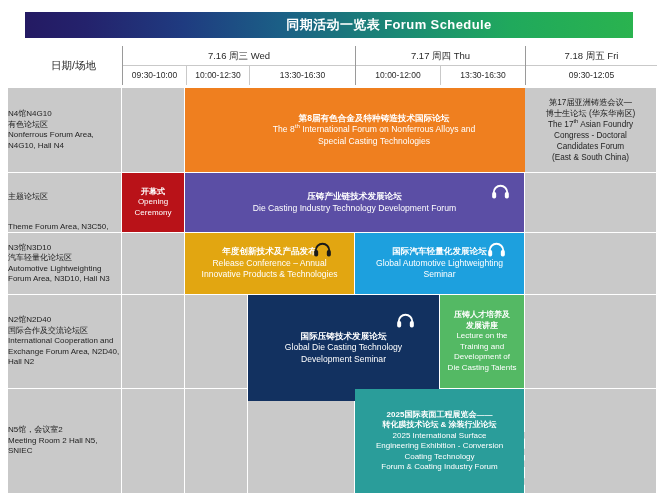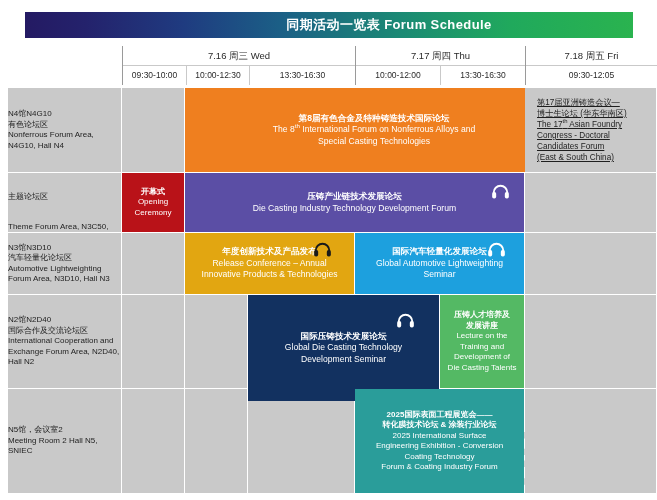--- a/index.html
+++ b/index.html
@@ -143,25 +143,24 @@
     line-height: 11.5px;
   }
   .event.small .zh, .event.small .en { font-size: 8px; line-height: 10.5px; }
 
   .plain {
     z-index: 4;
     background: #c9c9c9;
     color: #1e1e1e;
     display: flex;
     flex-direction: column;
-    align-items: flex-start;
+    align-items: center;
     justify-content: center;
     text-align: center;
     padding: 3px 12px;
-    text-decoration: underline;
   }
   .plain .zh { font-size: 8.2px; line-height: 11px; }
   .plain .en { font-size: 8.2px; line-height: 11px; }
 
   .hp {
     position: absolute;
     width: 19px; height: 17px;
     z-index: 6;
   }
   .hp svg { width: 19px; height: 17px; display: block; }
@@ -173,20 +172,21 @@
 
 <div id="page">
 
   <div class="watermark">上吉祥</div>
 
   <div class="title-bar" style="background: linear-gradient(90deg, rgb(36, 26, 99) 0%, rgb(36, 34, 108) 10%, rgb(31, 59, 128) 26%, rgb(27, 95, 134) 42%, rgb(27, 138, 116) 62%, rgb(32, 169, 92) 80%, rgb(42, 179, 79) 100%);">
     <div class="title-text">同期活动一览表  Forum Schedule</div>
   </div>
 
   <div class="hdr">
+    <div class="hdr-label">日期/场地</div>
 
     <div class="hdr-vline" style="left:97px;"></div>
     <div class="hdr-vline" style="left:330px;"></div>
     <div class="hdr-vline" style="left:500px;"></div>
 
     <div class="hdr-day" style="left:98px;width:232px;">7.16 周三 Wed</div>
     <div class="hdr-day" style="left:331px;width:169px;">7.17 周四 Thu</div>
     <div class="hdr-day" style="left:501px;width:131px;">7.18 周五 Fri</div>
 
     <div class="hdr-slot" style="left:98px;width:63px;">09:30-10:00</div>

